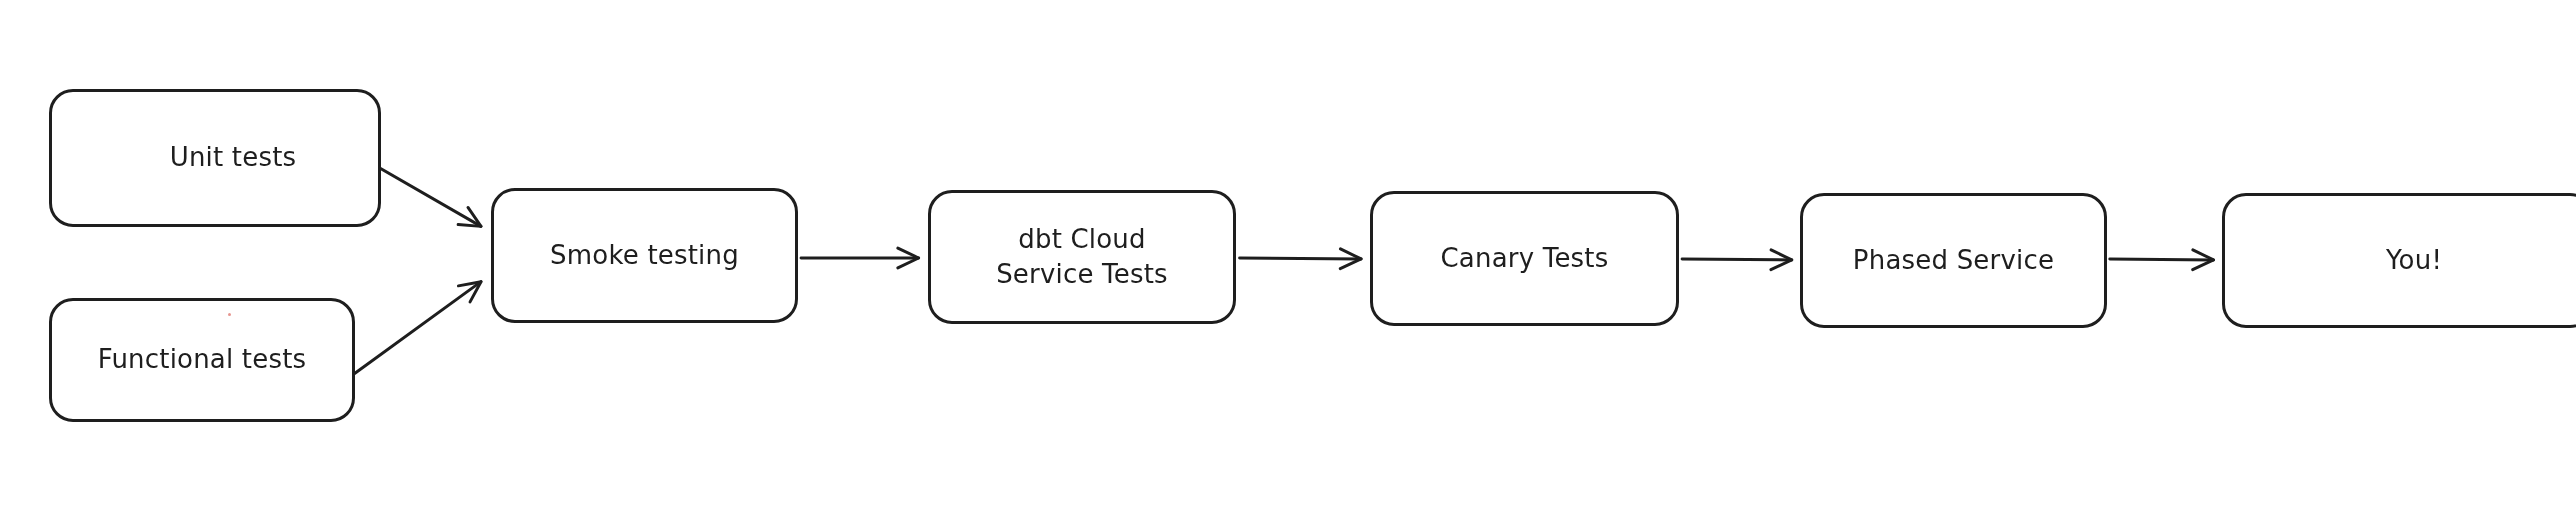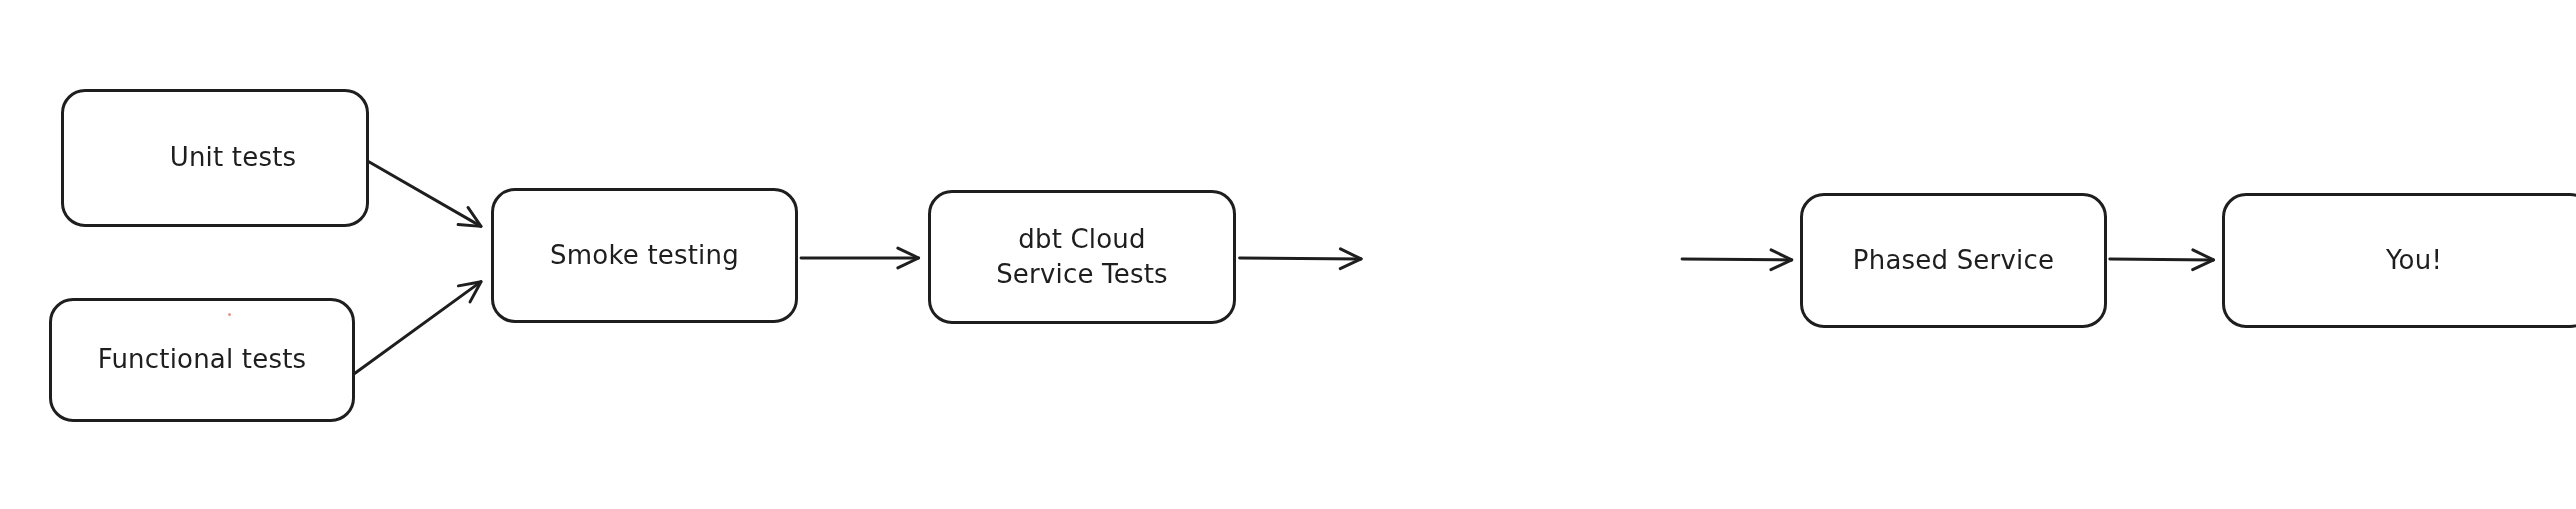--- a/index.html
+++ b/index.html
@@ -68,37 +68,40 @@
     <g stroke="#1e1e1e" stroke-width="3" stroke-linecap="round" fill="none">
       <path d="M362 157 L487 229" marker-end="url(#arrowhead)"></path>
       <path d="M359 378 L487 285" marker-end="url(#arrowhead)"></path>
       <path d="M811 261 L930 261" marker-end="url(#arrowhead)"></path>
       <path d="M1255 261 L1378 262" marker-end="url(#arrowhead)"></path>
       <path d="M1703 262 L1814 263" marker-end="url(#arrowhead)"></path>
       <path d="M2136 262 L2241 263" marker-end="url(#arrowhead)"></path>
     </g>
   </svg>
 
-  <div class="node" style="left:61px; top:89px; width:308px; height:138px;padding-left:36px;">
+  <div class="node" style="left:49px; top:89px; width:332px; height:138px;padding-left:36px;">
     <span class="line">Unit tests</span>
   </div>
 
   <div class="node" style="left:49px; top:298px; width:306px; height:124px;">
     <span class="line">Functional tests</span>
   </div>
 
   <div class="node" style="left:491px; top:188px; width:307px; height:135px;">
     <span class="line">Smoke testing</span>
   </div>
 
   <div class="node" style="left:928px; top:190px; width:308px; height:134px;">
     <span class="line">dbt Cloud</span>
     <span class="line">Service Tests</span>
   </div>
 
+  <div class="node" style="left:1370px; top:191px; width:309px; height:135px;">
+    <span class="line">Canary Tests</span>
+  </div>
 
   <div class="node" style="left:1800px; top:193px; width:307px; height:135px;">
     <span class="line">Phased Service</span>
   </div>
 
   <div class="node" style="left:2222px; top:193px; width:372px; height:135px;padding-left:12px;">
     <span class="line">You!</span>
   </div>
 
   <div class="stray-dot"></div>

